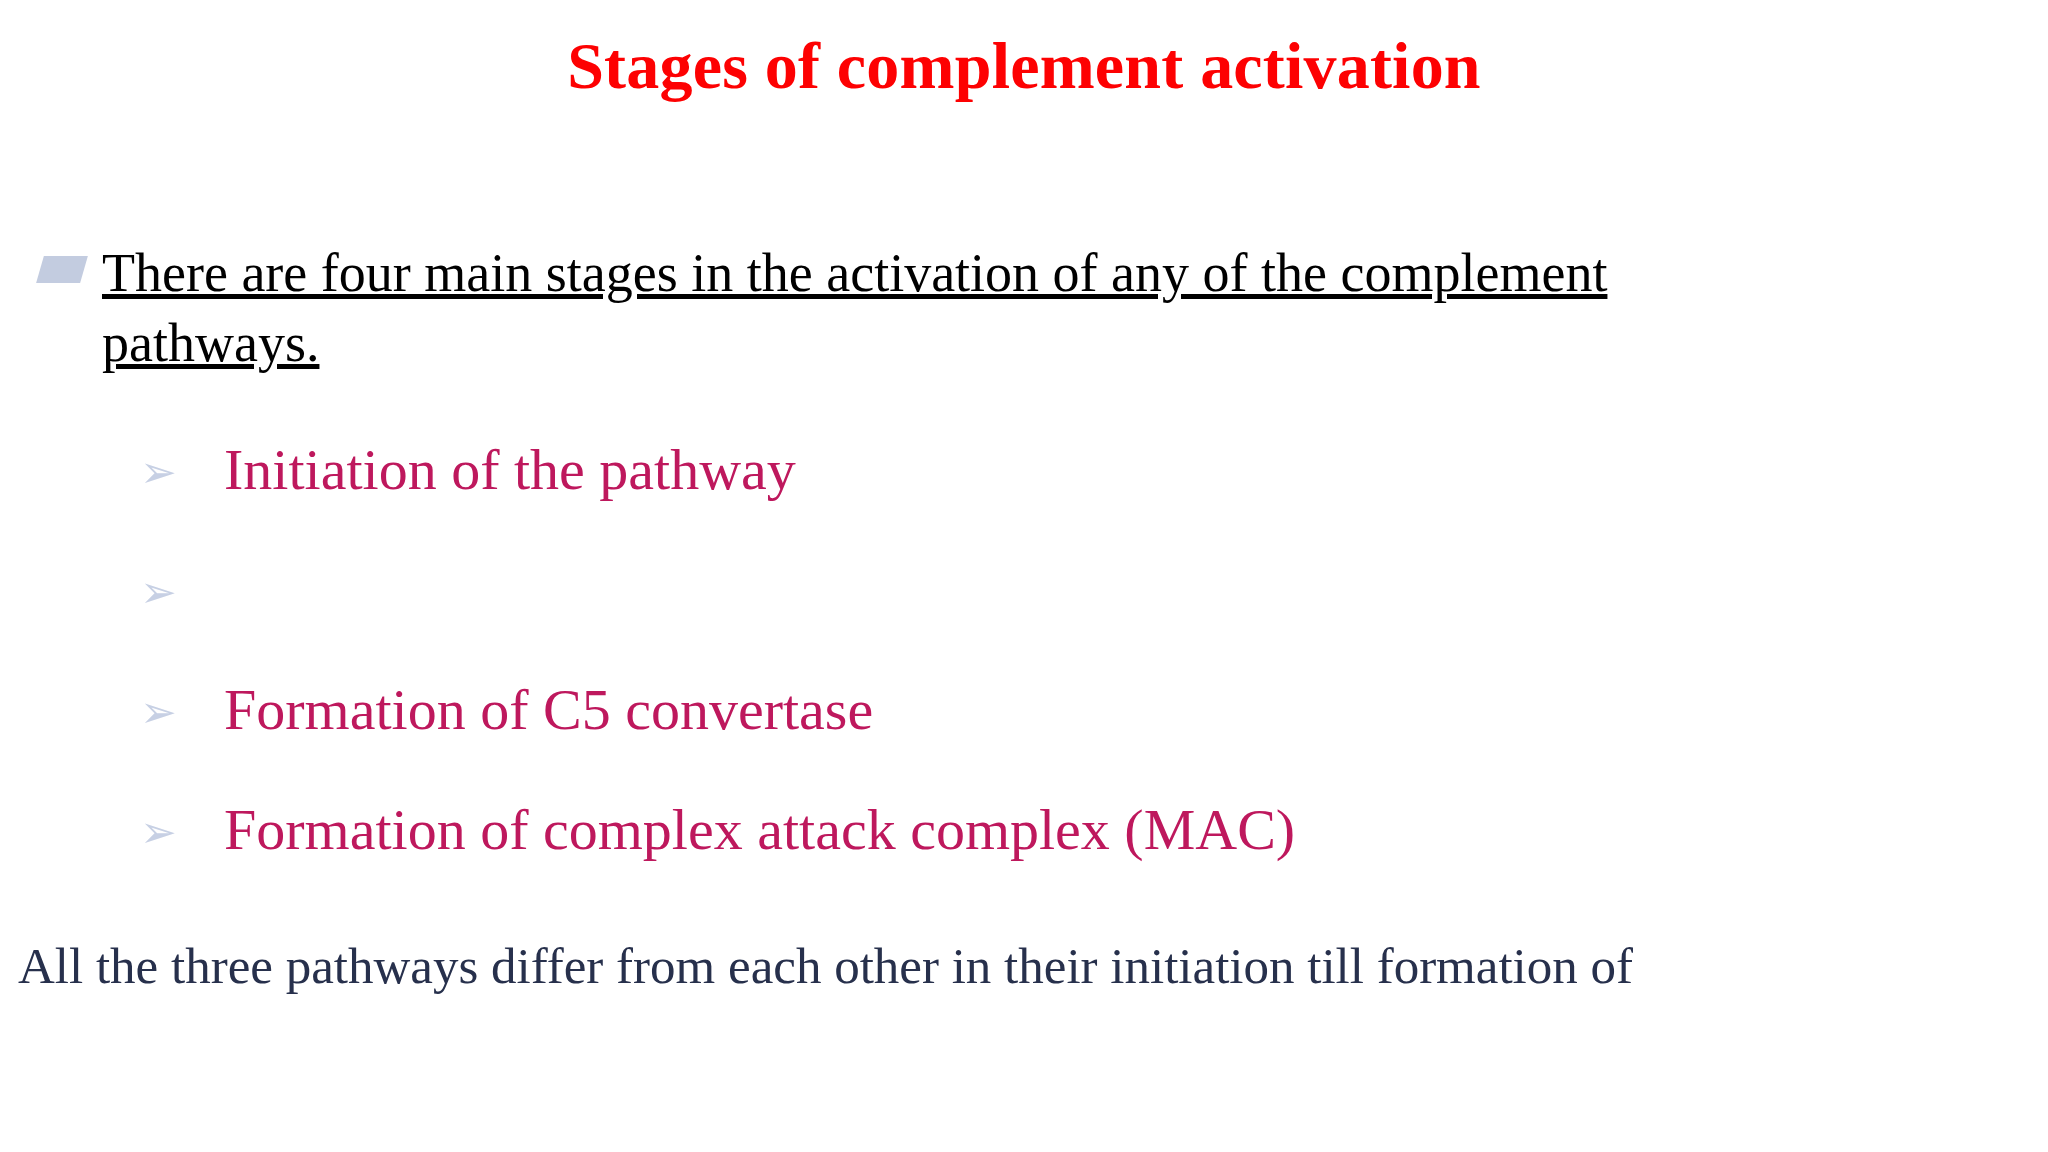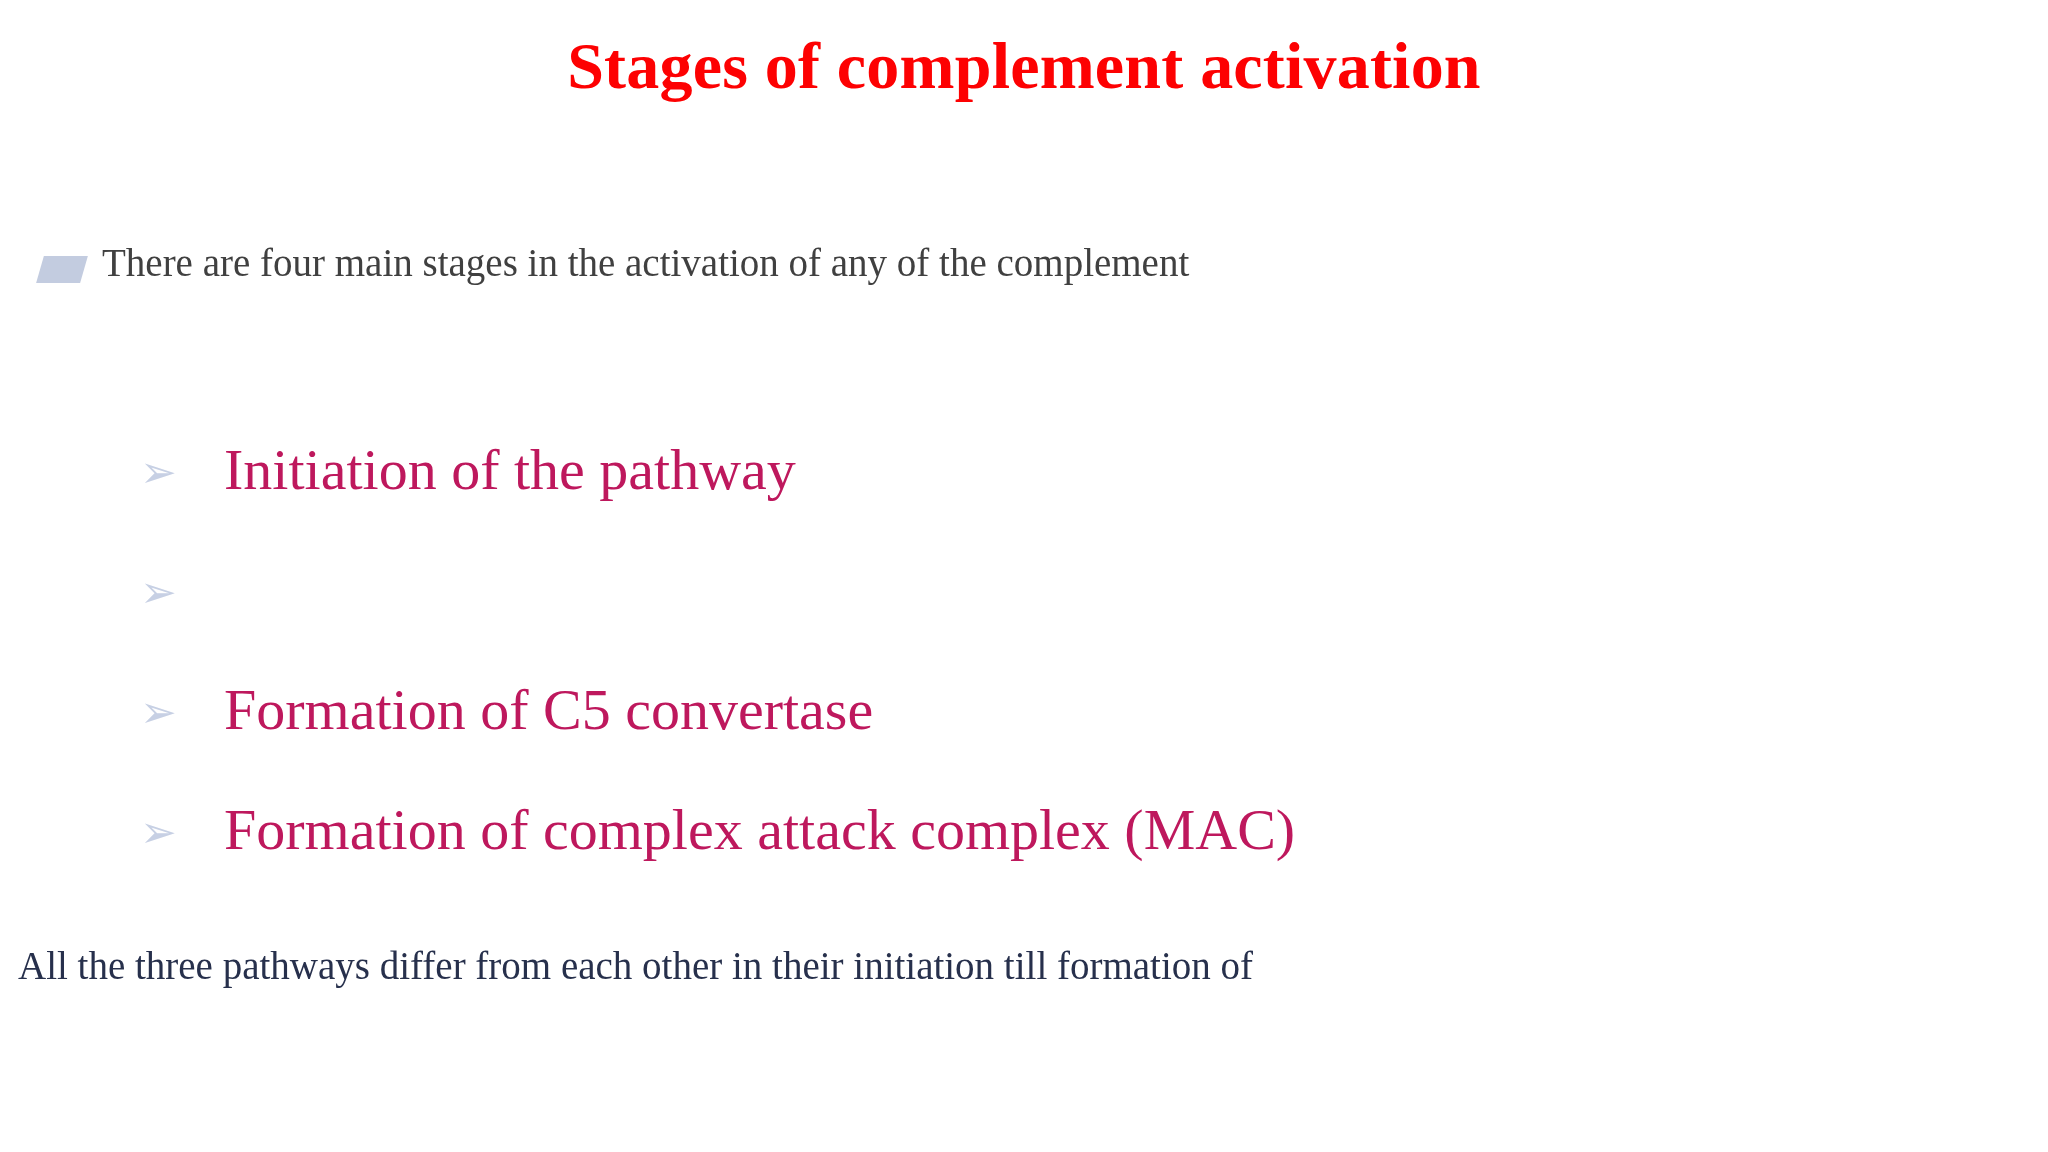--- a/index.html
+++ b/index.html
@@ -53,24 +53,25 @@
   }
   .lvl1-marker .para {
     width: 44px;
     height: 27px;
     background: #c3cce0;
     transform: skewX(-16deg);
   }
   .lvl1-text {
     flex: 1 1 auto;
     margin-left: 8px;
-    font-size: 39px;
+    font-size: 54px;
     line-height: 1.30;
-    color: #404040;
+    color: #000000;
     font-family: "Liberation Serif", "DejaVu Serif", serif;
+    text-decoration: underline;
   }
 
   
   .sub-list {
     position: absolute;
     top: 410px;
     left: 140px;
     width: 1880px;
   }
   .sub-row {
@@ -95,21 +96,21 @@
     white-space: nowrap;
     font-family: "Liberation Serif", "DejaVu Serif", serif;
   }
 
   
   .closing {
     position: absolute;
     top: 908px;
     left: 18px;
     width: 2012px;
-    font-size: 39px;
+    font-size: 51px;
     color: #27304c;
     line-height: 1.0;
     font-family: "Liberation Serif", "DejaVu Serif", serif;
   }
   .closing .cl-line {
     display: block;
     white-space: nowrap;
     height: 116px;
     line-height: 116px;
   }
@@ -121,20 +122,21 @@
 
   <div class="title">Stages of complement activation</div>
 
   <div class="lvl1-row">
     <div class="lvl1-marker">
       <div class="para"></div>
     </div>
     <div class="lvl1-text">
       <span>There are four main stages in the activation of any of the complement</span>
       <br>
+      <span>pathways.</span>
     </div>
   </div>
 
   <div class="sub-list">
 
     <div class="sub-row">
       <span class="sub-marker">➢</span>
       <span class="sub-text">Initiation of the pathway</span>
     </div>
 

